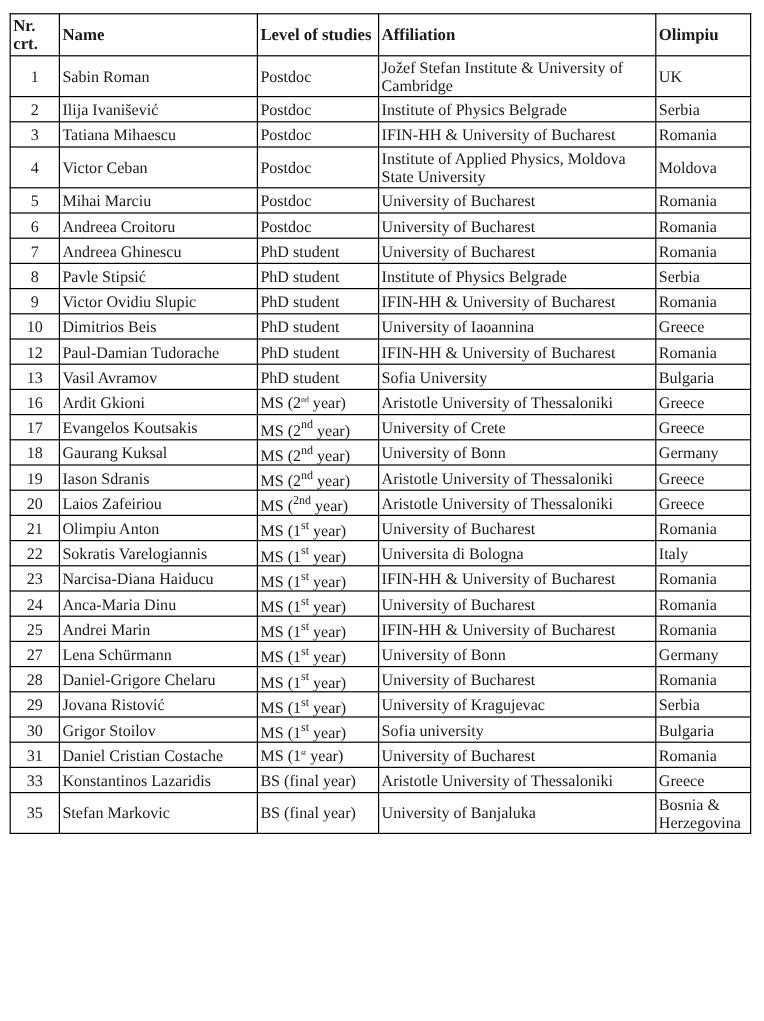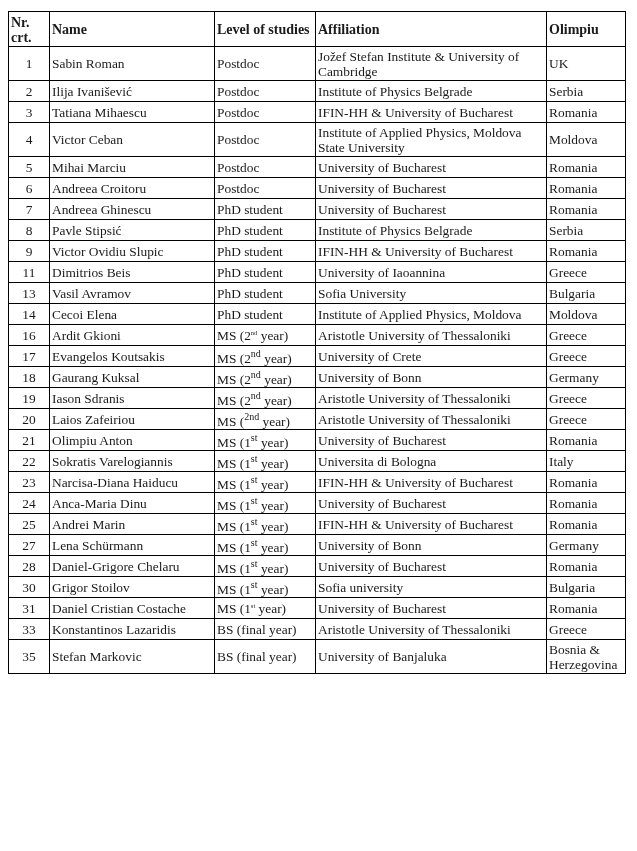--- a/index.html
+++ b/index.html
@@ -99,39 +99,39 @@
         <td>Serbia</td>
       </tr>
       <tr>
         <td class="num">9</td>
         <td>Victor Ovidiu Slupic</td>
         <td class="lvl">PhD student</td>
         <td>IFIN-HH &amp; University of Bucharest</td>
         <td>Romania</td>
       </tr>
       <tr>
-        <td class="num">11</td>
+        <td class="num">10</td>
         <td>Dimitrios Beis</td>
         <td class="lvl">PhD student</td>
         <td>University of Iaoannina</td>
         <td>Greece</td>
+      </tr>
+      <tr>
+        <td class="num">12</td>
+        <td>Paul-Damian Tudorache</td>
+        <td class="lvl">PhD student</td>
+        <td>IFIN-HH &amp; University of Bucharest</td>
+        <td>Romania</td>
       </tr>
       <tr>
         <td class="num">13</td>
         <td>Vasil Avramov</td>
         <td class="lvl">PhD student</td>
         <td>Sofia University</td>
         <td>Bulgaria</td>
-      </tr>
-      <tr>
-        <td class="num">14</td>
-        <td>Cecoi Elena</td>
-        <td class="lvl">PhD student</td>
-        <td>Institute of Applied Physics,  Moldova</td>
-        <td>Moldova</td>
       </tr>
       <tr>
         <td class="num">16</td>
         <td>Ardit Gkioni</td>
         <td class="lvl"><span class="lvl-wrap"><span>MS (2</span><sup class="small">nd</sup><span style="white-space: pre;"> year)</span></span></td>
         <td>Aristotle University of Thessaloniki</td>
         <td>Greece</td>
       </tr>
       <tr>
         <td class="num">17</td>
@@ -204,20 +204,27 @@
         <td>Germany</td>
       </tr>
       <tr>
         <td class="num">28</td>
         <td>Daniel-Grigore Chelaru</td>
         <td class="lvl"><span class="lvl-wrap drop"><span>MS (1</span><sup class="big">st</sup><span style="white-space: pre;"> year)</span></span></td>
         <td>University of Bucharest</td>
         <td>Romania</td>
       </tr>
       <tr>
+        <td class="num">29</td>
+        <td>Jovana Ristović</td>
+        <td class="lvl"><span class="lvl-wrap drop"><span>MS (1</span><sup class="big">st</sup><span style="white-space: pre;"> year)</span></span></td>
+        <td>University of Kragujevac</td>
+        <td>Serbia</td>
+      </tr>
+      <tr>
         <td class="num">30</td>
         <td>Grigor Stoilov</td>
         <td class="lvl"><span class="lvl-wrap drop"><span>MS (1</span><sup class="big">st</sup><span style="white-space: pre;"> year)</span></span></td>
         <td>Sofia university</td>
         <td>Bulgaria</td>
       </tr>
       <tr>
         <td class="num">31</td>
         <td>Daniel Cristian Costache</td>
         <td class="lvl"><span class="lvl-wrap"><span>MS (1</span><sup class="small">st</sup><span style="white-space: pre;"> year)</span></span></td>

